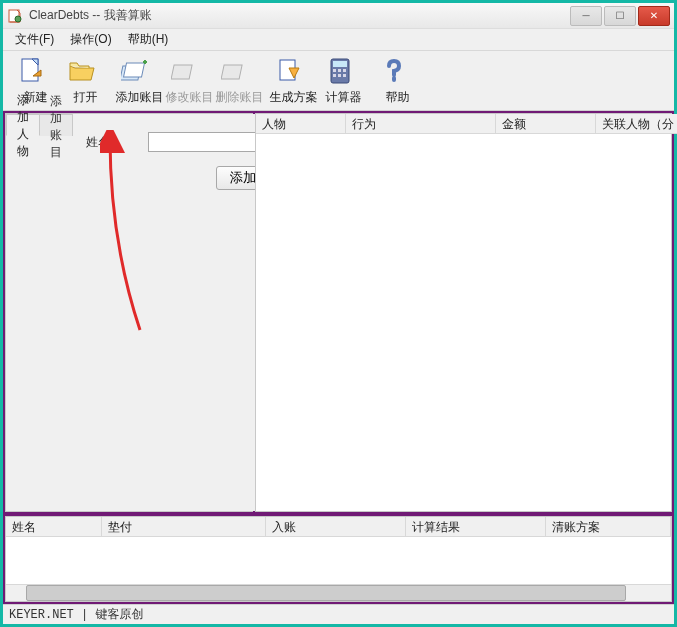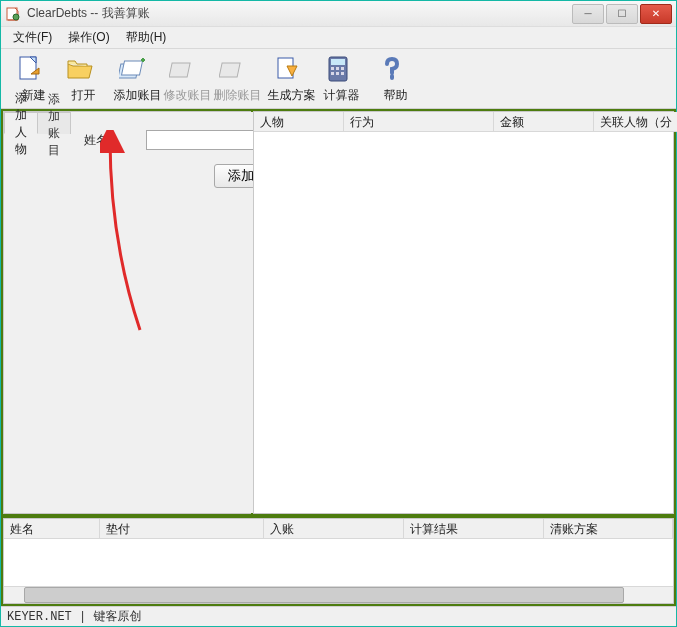--- a/index.html
+++ b/index.html
@@ -7,22 +7,22 @@
   font-family: "Microsoft YaHei", SimSun, Tahoma, sans-serif;
   font-size: 12px;
   background: #f0f0f0;
   overflow: hidden;
 }
 .window {
   width: 677px;
   height: 627px;
   display: flex;
   flex-direction: column;
-  background: #4d7c0f;
-  border: 1px solid #14b8a6;
+  background: #701a75;
+  border: 3px solid #14b8a6;
 }
 .titlebar {
   height: 26px;
   background: linear-gradient(#f8f8f8, #e8e8e8);
   display: flex;
   align-items: center;
   padding: 0 4px;
   border-bottom: 1px solid #ddd;
 }
 .titlebar .app-icon { width: 16px; height: 16px; margin-right: 6px; display:flex; align-items:center; justify-content:center;}

